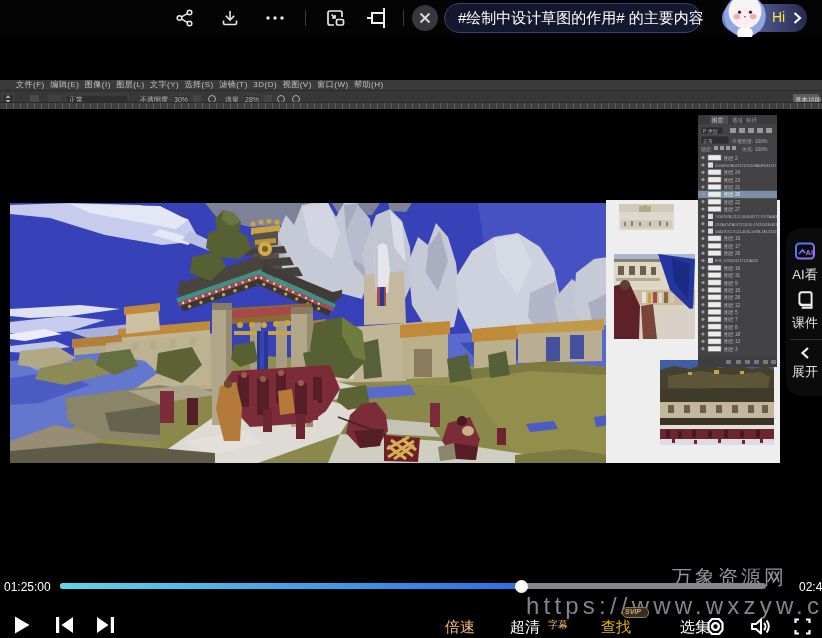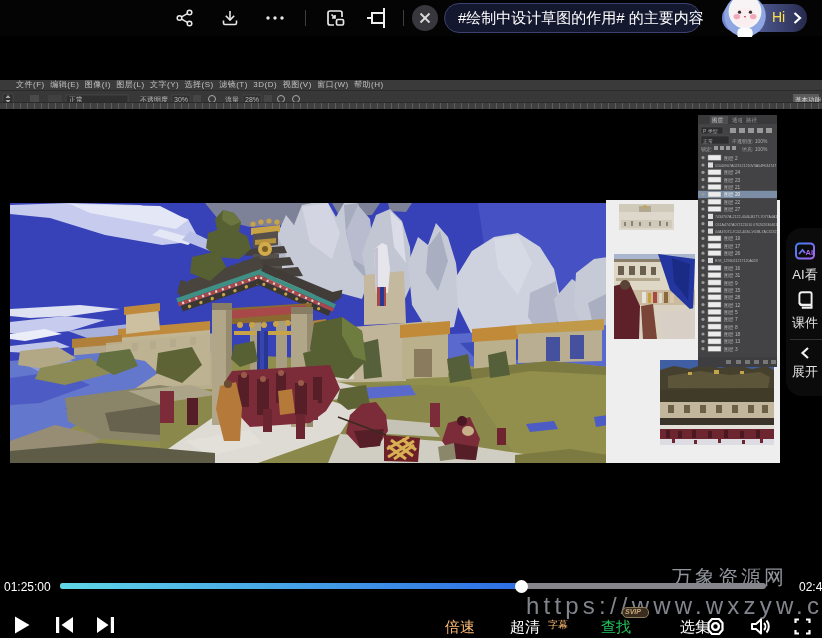--- a/index.html
+++ b/index.html
@@ -626,21 +626,21 @@
     <rect x="1" y="2" width="3.2" height="16" fill="#fff"></rect>
     <path d="M18 2 L6.5 10 L18 18 z" fill="#fff"></path>
   </svg>
 <svg class="abs" style="left:95px;top:615px" width="20" height="20" viewBox="0 0 20 20">
     <path d="M2 2 L13.5 10 L2 18 z" fill="#fff"></path>
     <rect x="15.8" y="2" width="3.2" height="16" fill="#fff"></rect>
   </svg>
 <div class="abs" style="left:445px;top:618px;font-size:15px;color:#fdba74;">倍速</div>
 <div class="abs" style="left:499px;top:618px;font-size:15px;color:#fff;margin-left:11px;">超清</div>
 <div class="abs" style="left:548px;top:618px;font-size:10px;color:#fdba74;">字幕</div>
-<div class="abs" style="left:601px;top:618px;font-size:15px;color:#22c55e;text-align:right;">查找</div>
+<div class="abs" style="left:601px;top:618px;font-size:15px;color:#eab308;text-align:right;">查找</div>
 <div class="abs" style="left:680px;top:618px;font-size:15px;color:#fff;">选集</div>
 
 <div class="abs" style="left:622px;top:607px;width:27px;height:11px;border-radius:5px;background:#3a2d20;border:1px solid #8a7a58;"></div>
 <div class="abs" style="left:625px;top:608px;font-size:7px;font-weight:bold;font-style:italic;color:#caa87c;">SVIP</div>
 
 <svg class="abs" style="left:706px;top:617px" width="19" height="19" viewBox="0 0 19 19">
   <path d="M6 2 h7 l3.5 4 v7 l-3.5 4 h-7 l-3.5-4 v-7 z" fill="none" stroke="#fff" stroke-width="2.2" stroke-linejoin="round"></path>
   <circle cx="9.5" cy="9.5" r="3.4" fill="none" stroke="#fff" stroke-width="2.4"></circle>
 </svg>
 

